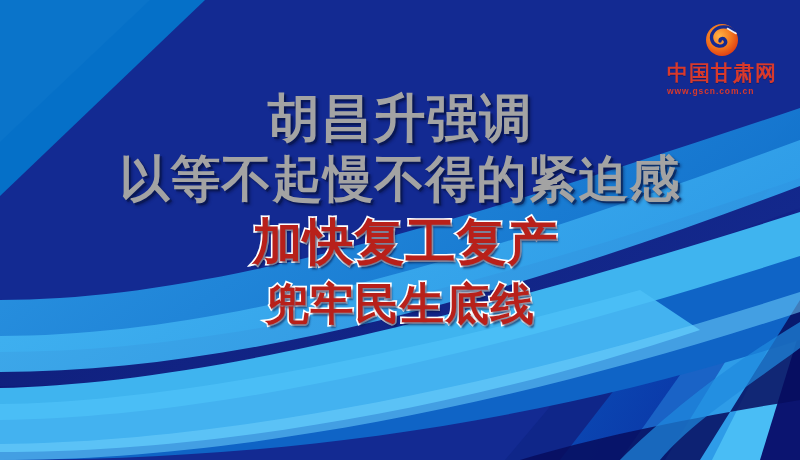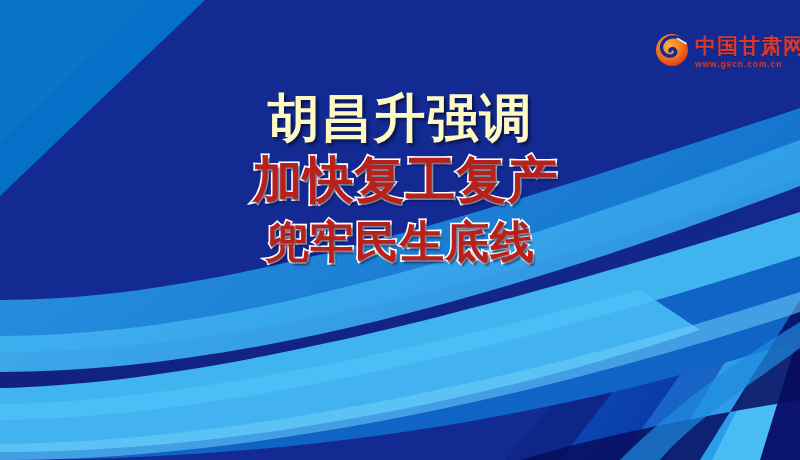--- a/index.html
+++ b/index.html
@@ -26,23 +26,24 @@
   }
 
   
   #logo {
     position: absolute;
     top: 22px;
     left: 654px;
     width: 136px;
     height: 46px;
     display: flex;
-    align-items: flex-end;
+    align-items: center;
     gap: 5px;
     z-index: 6;
+    flex-direction: column;
   }
   #logo-mark {
     position: relative;
     width: 36px;
     height: 36px;
     flex: 0 0 36px;
   }
   #logo-text-wrap {
     display: flex;
     flex-direction: column;
@@ -78,21 +79,21 @@
     text-align: center;
   }
   .hl {
     display: block;
     white-space: nowrap;
     font-family: "DejaVu Sans", "Liberation Sans", sans-serif;
     font-weight: bold;
     letter-spacing: 1px;
   }
   .hl-white {
-    color: #fef9c3;
+    color: #a3a3a3;
     text-shadow:
        2px 2px 0 rgba(8,20,70,.55),
        3px 3px 3px rgba(5,12,50,.45);
   }
   .hl-red {
     color: #b8201a;
     -webkit-text-stroke: 3.2px #ffffff;
     paint-order: stroke fill;
     text-shadow:
        2px 3px 2px rgba(6,14,60,.55);
@@ -176,17 +177,18 @@
       </svg>
     </div>
     <div id="logo-text-wrap">
       <div id="logo-cn">中国甘肃网</div>
       <div id="logo-url">www.gscn.com.cn</div>
     </div>
   </div>
 
   <div id="headline">
     <span class="hl hl-white" id="line1">胡昌升强调</span>
+    <span class="hl hl-white" id="line2">以等不起慢不得的紧迫感</span>
     <span class="hl hl-red" id="line3">加快复工复产</span>
     <span class="hl hl-red" id="line5">兜牢民生底线</span>
   </div>
 
 </div>
 
 </body></html>

